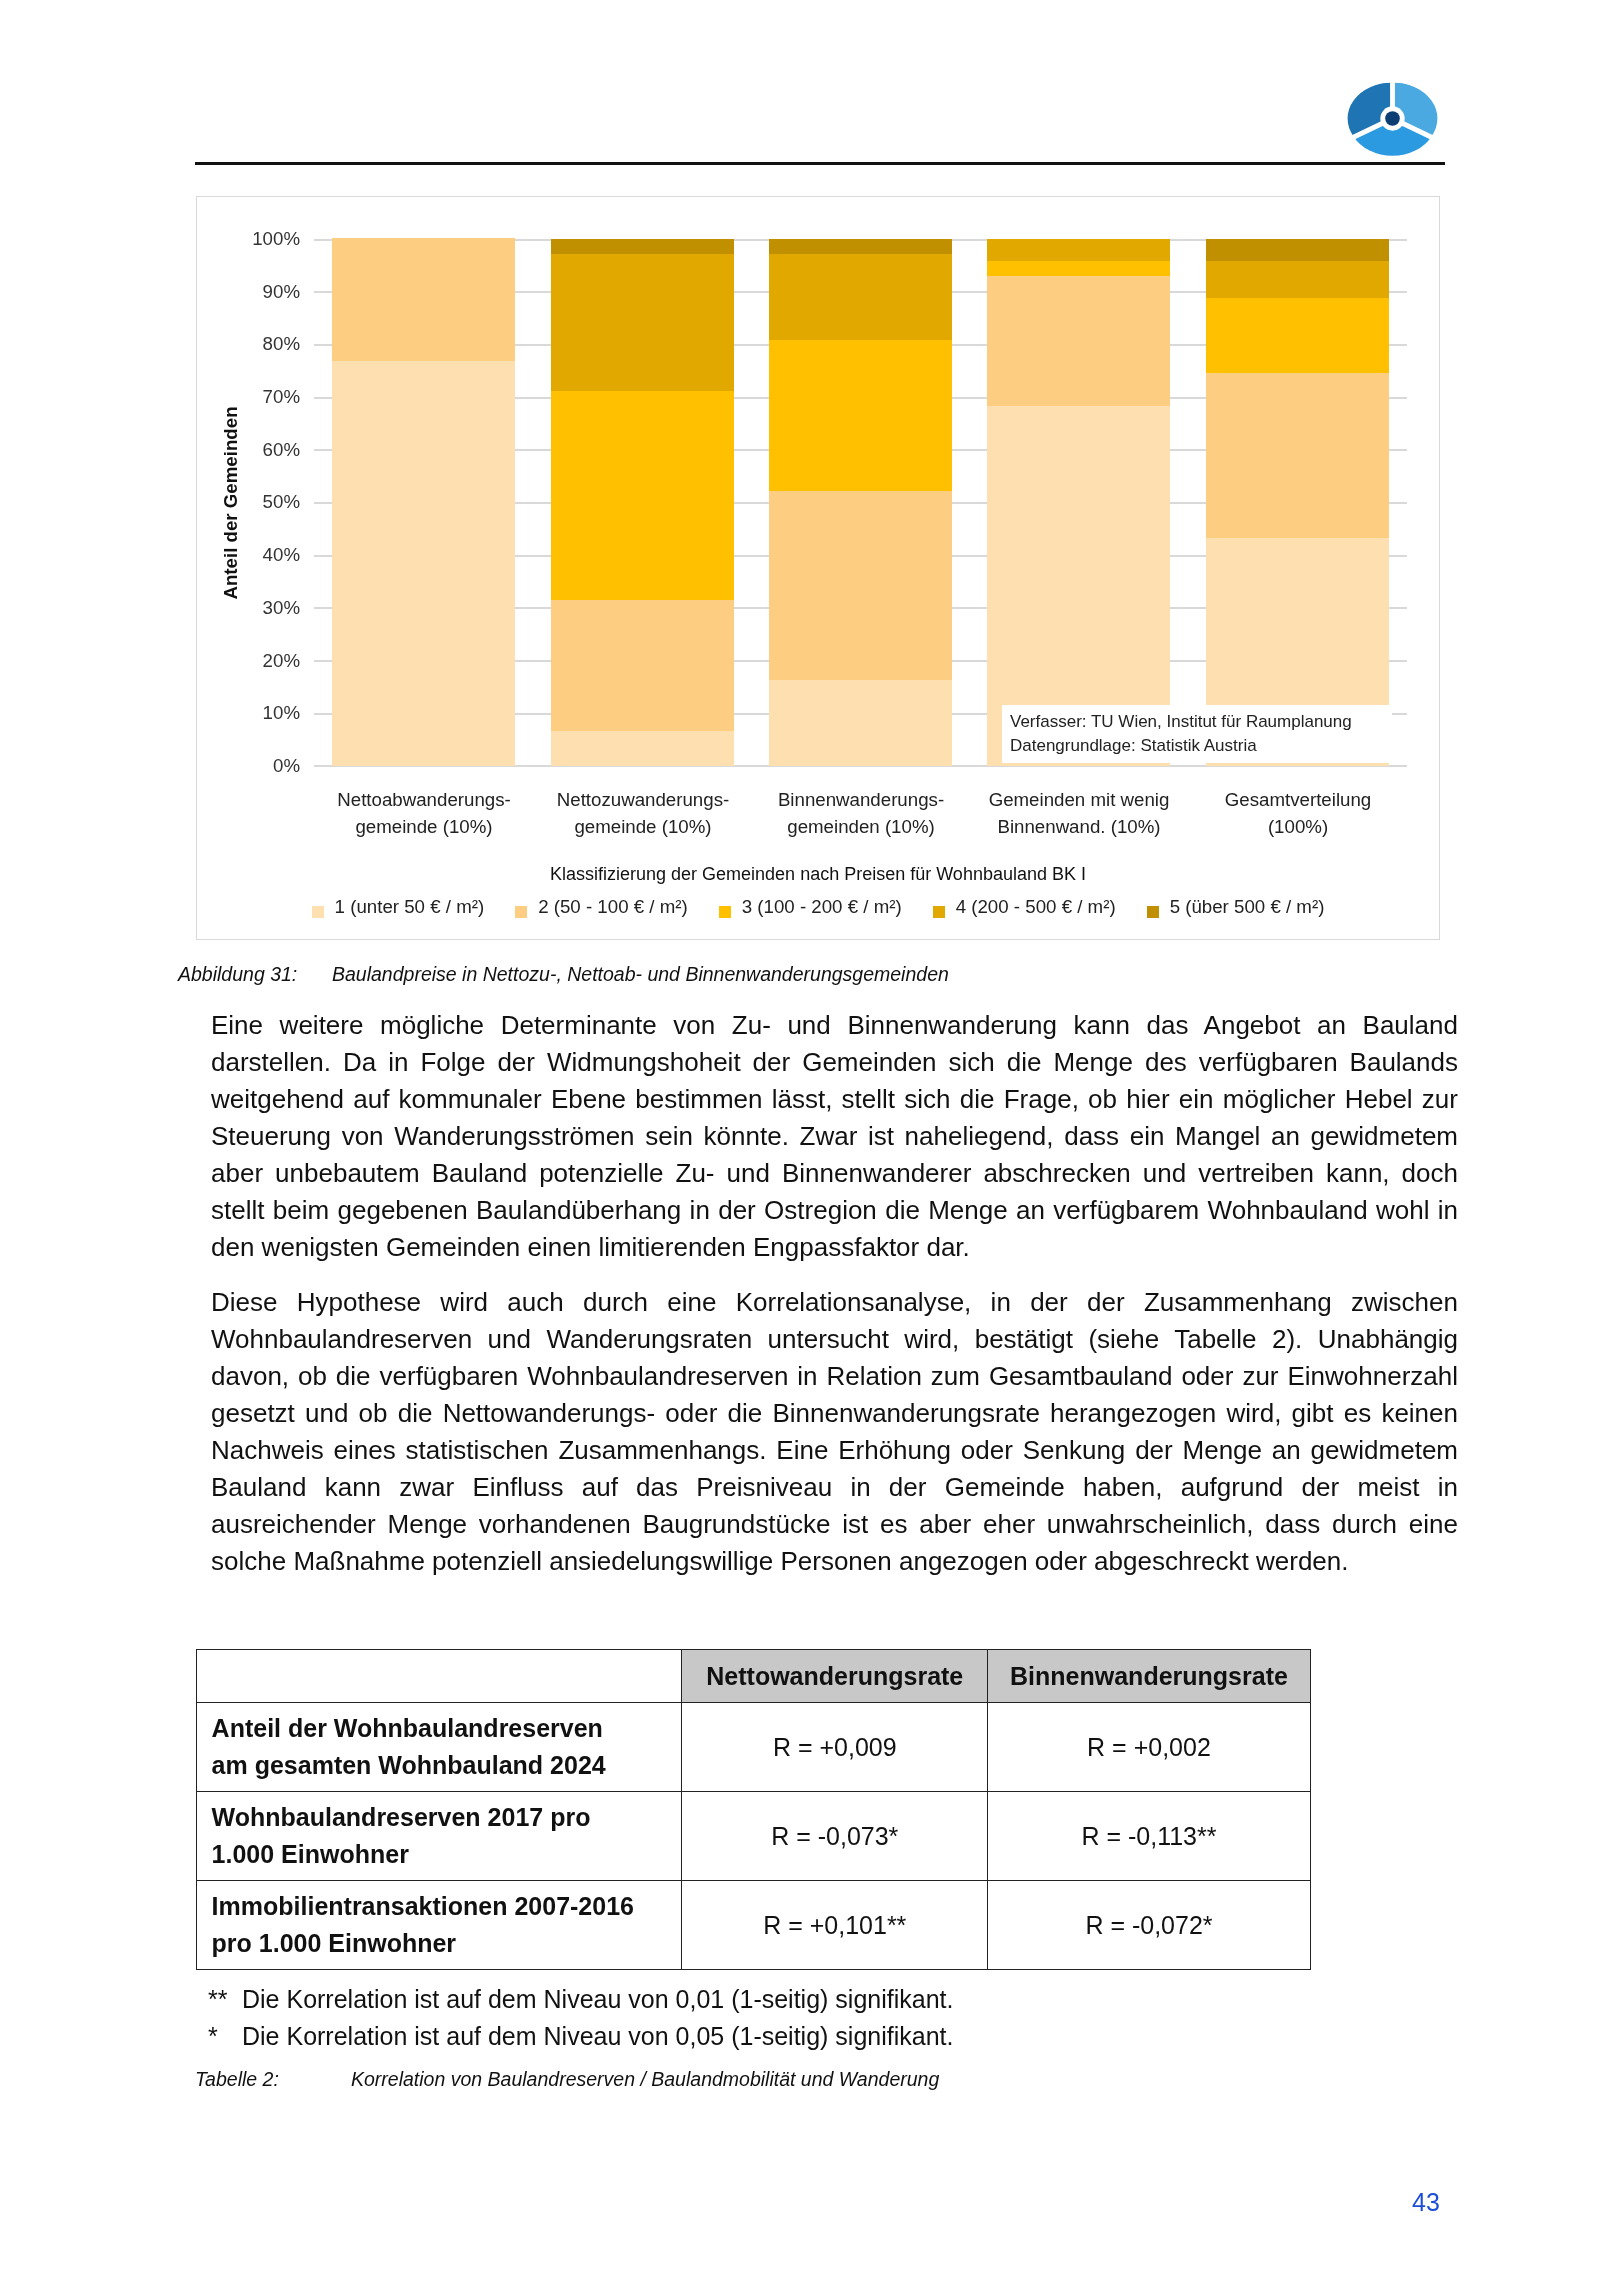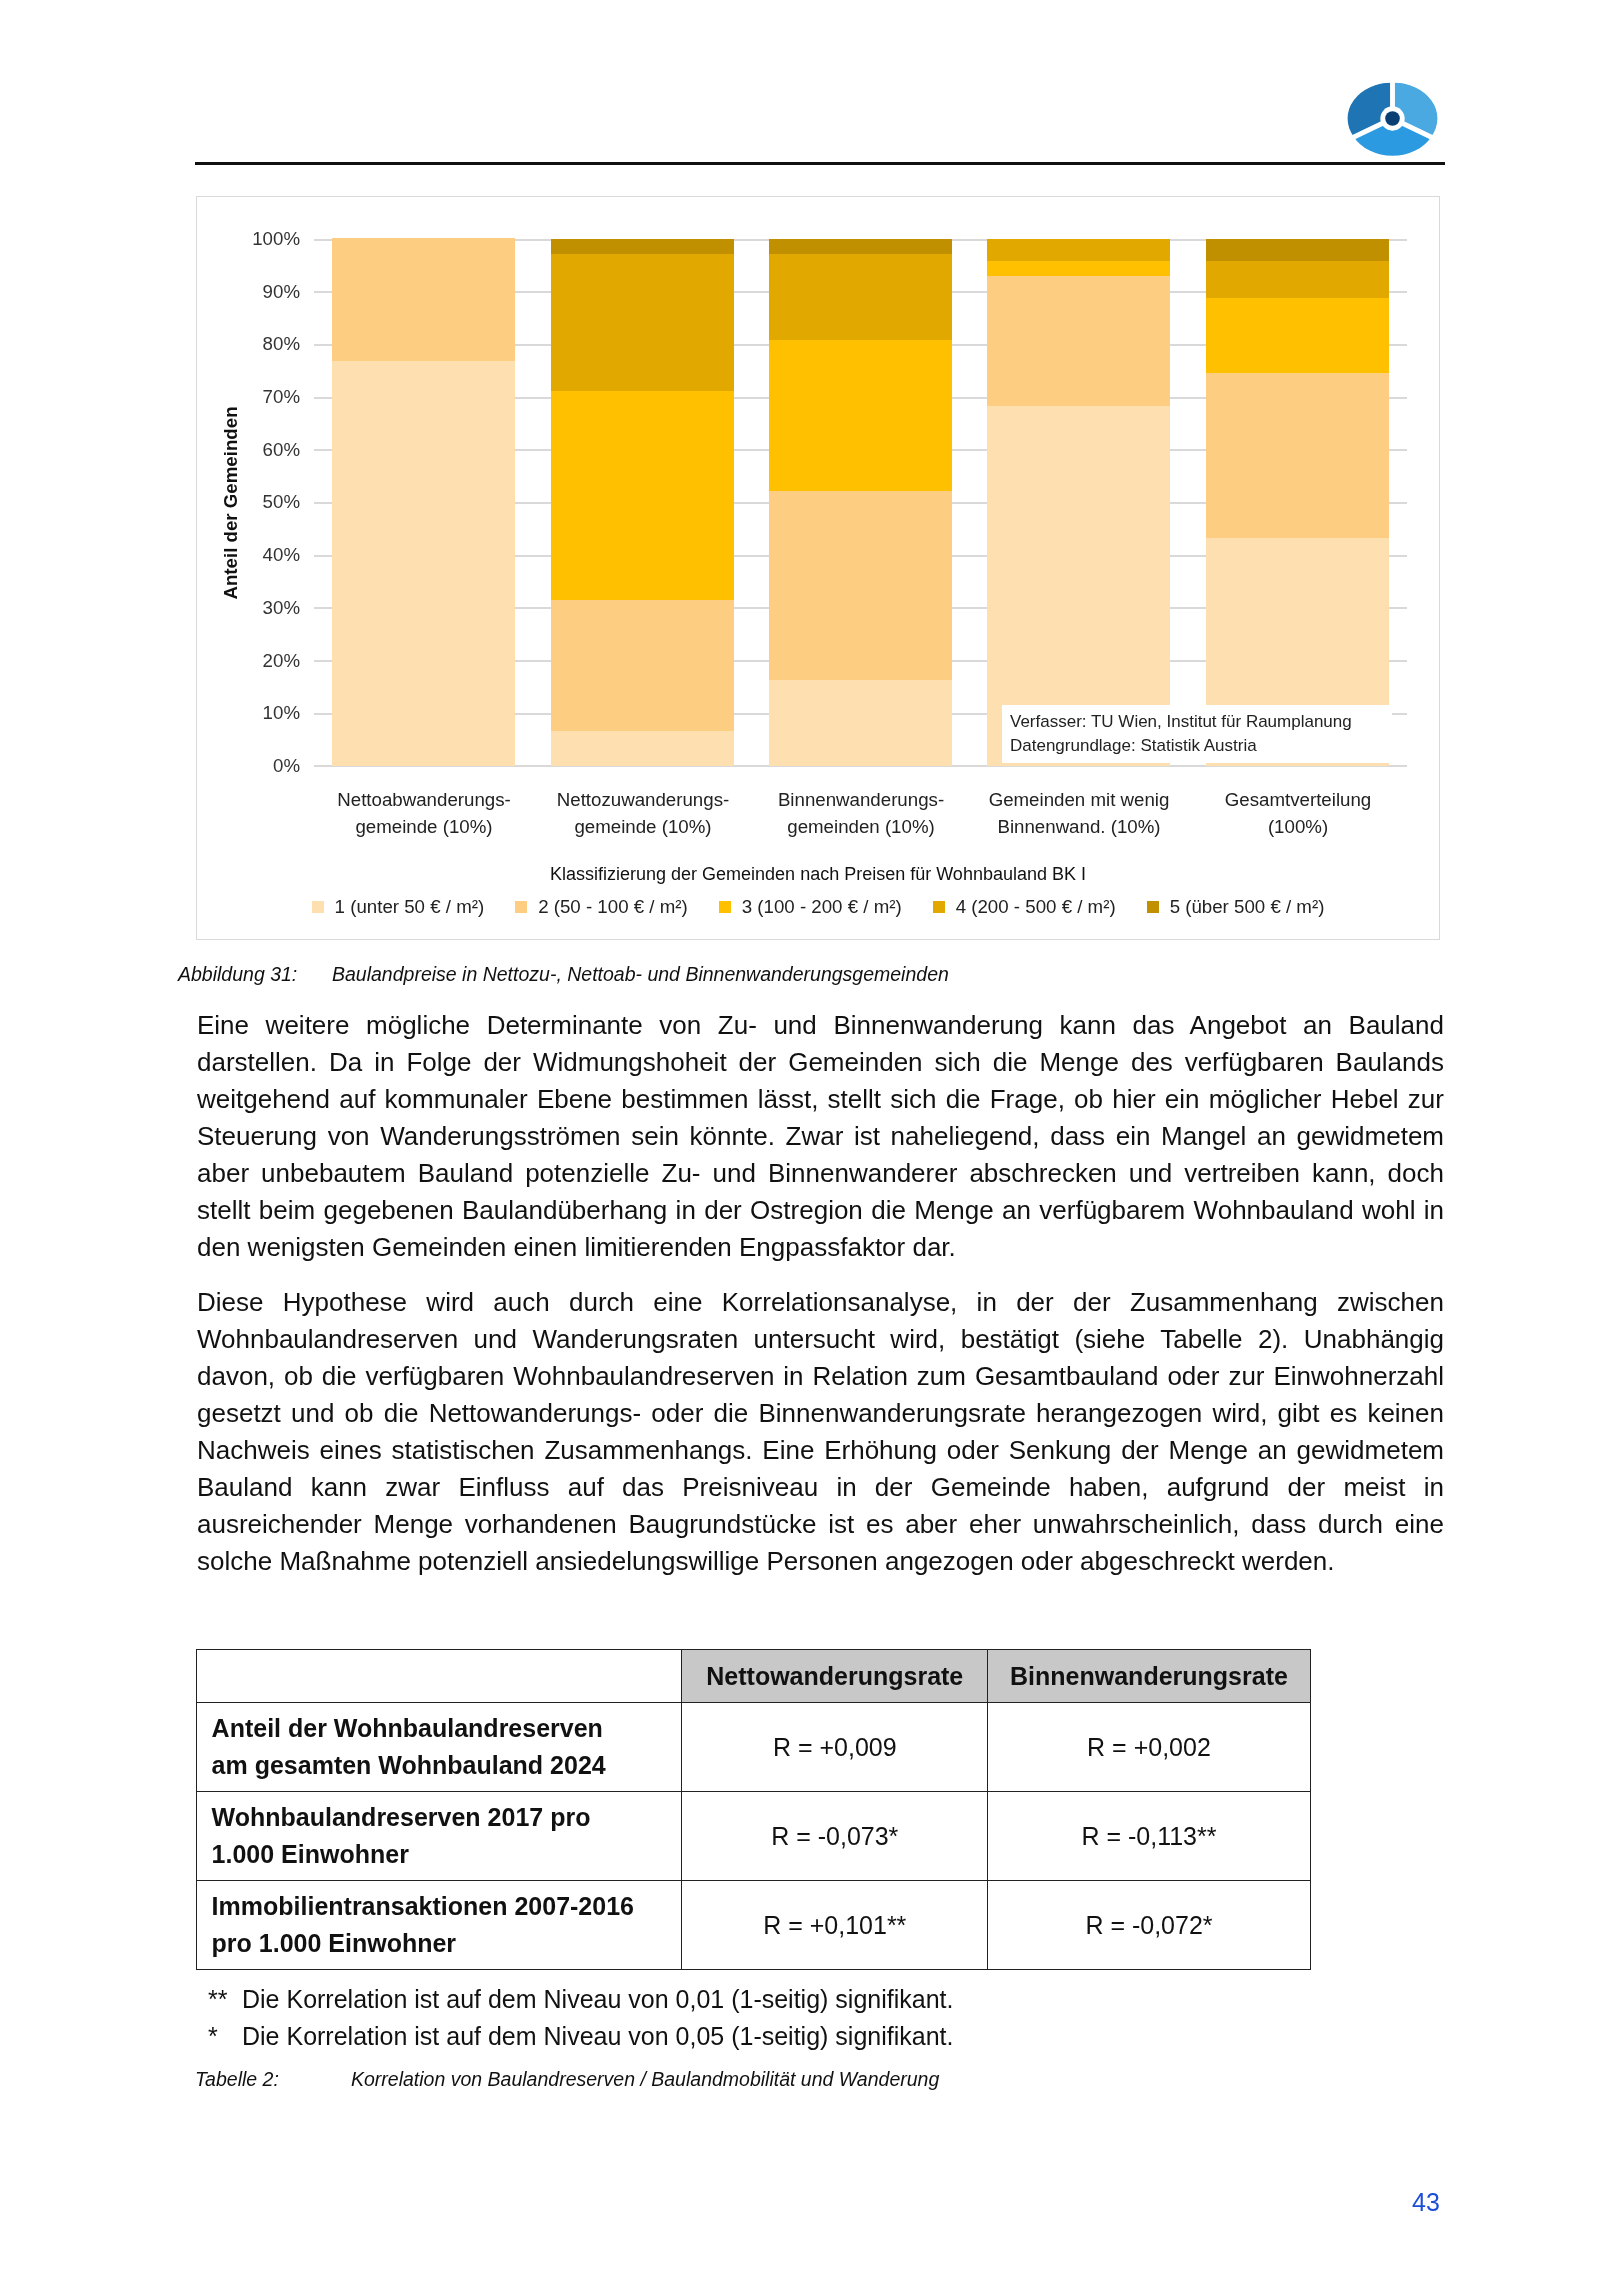--- a/index.html
+++ b/index.html
@@ -18,31 +18,31 @@
   .ytick { width: 97px; left: 203px; text-align: right; font-size: 18.7px; color: #333;
            font-family: "Liberation Sans", sans-serif; }
   .ytitle { left: 97px; top: 492px; width: 268px; text-align: center; font-weight: bold;
             font-size: 18.7px; transform: rotate(-90deg); transform-origin: center center; color: #111; }
   .bar { width: 183px; }
   .seg { position: absolute; left: 0; width: 100%; }
   .xlabel { width: 244px; text-align: center; font-size: 18.7px; line-height: 27px; color: #222; top: 786px; }
   .xaxis-title { left: 196px; width: 1244px; top: 864px; text-align: center; font-weight: normal; font-size: 18px; color: #111; }
   .legend { top: 896px; left: 196px; width: 1244px; display: flex; justify-content: center; gap: 31px;
             font-size: 18.7px; color: #222; }
-  .legend-item { display: flex; align-items: center; gap: 11px; }
+  .legend-item { display: flex; align-items: flex-end; gap: 11px; }
   .swatch { width: 12px; height: 12px; display: inline-block; }
   .annotation { left: 1002px; top: 705px; width: 390px; height: 58px; background: #fff;
                 font-size: 17px; line-height: 24px; padding: 4.9px 8px; box-sizing: border-box; color: #222; }
 
   
   .caption { left: 178px; top: 963px; font-size: 19.5px; font-style: italic; color: #111; }
   .caption .num { display: inline-block; width: 154px; }
 
   
-  .para { left: 197px; width: 1247px; font-size: 26px; line-height: 37px; text-align: justify; color: #111; }
+  .para { left: 211px; width: 1247px; font-size: 26px; line-height: 37px; text-align: justify; color: #111; }
   .p1 { top: 1007px; }
   .p2 { top: 1284px; }
 
   
   .table { left: 196px; top: 1649px; border-collapse: collapse; font-size: 25px; }
   .table td, .table th { border: 1.6px solid #222; padding: 0 14.6px; }
   .table th { background: #c8c8c8; font-weight: bold; height: 52px; text-align: center; }
   .table th.empty { background: #fff; }
   .table td.rowhead { font-weight: bold; text-align: left; line-height: 37px; height: 88px; width: 455px; }
   .table td.val { text-align: center; }

